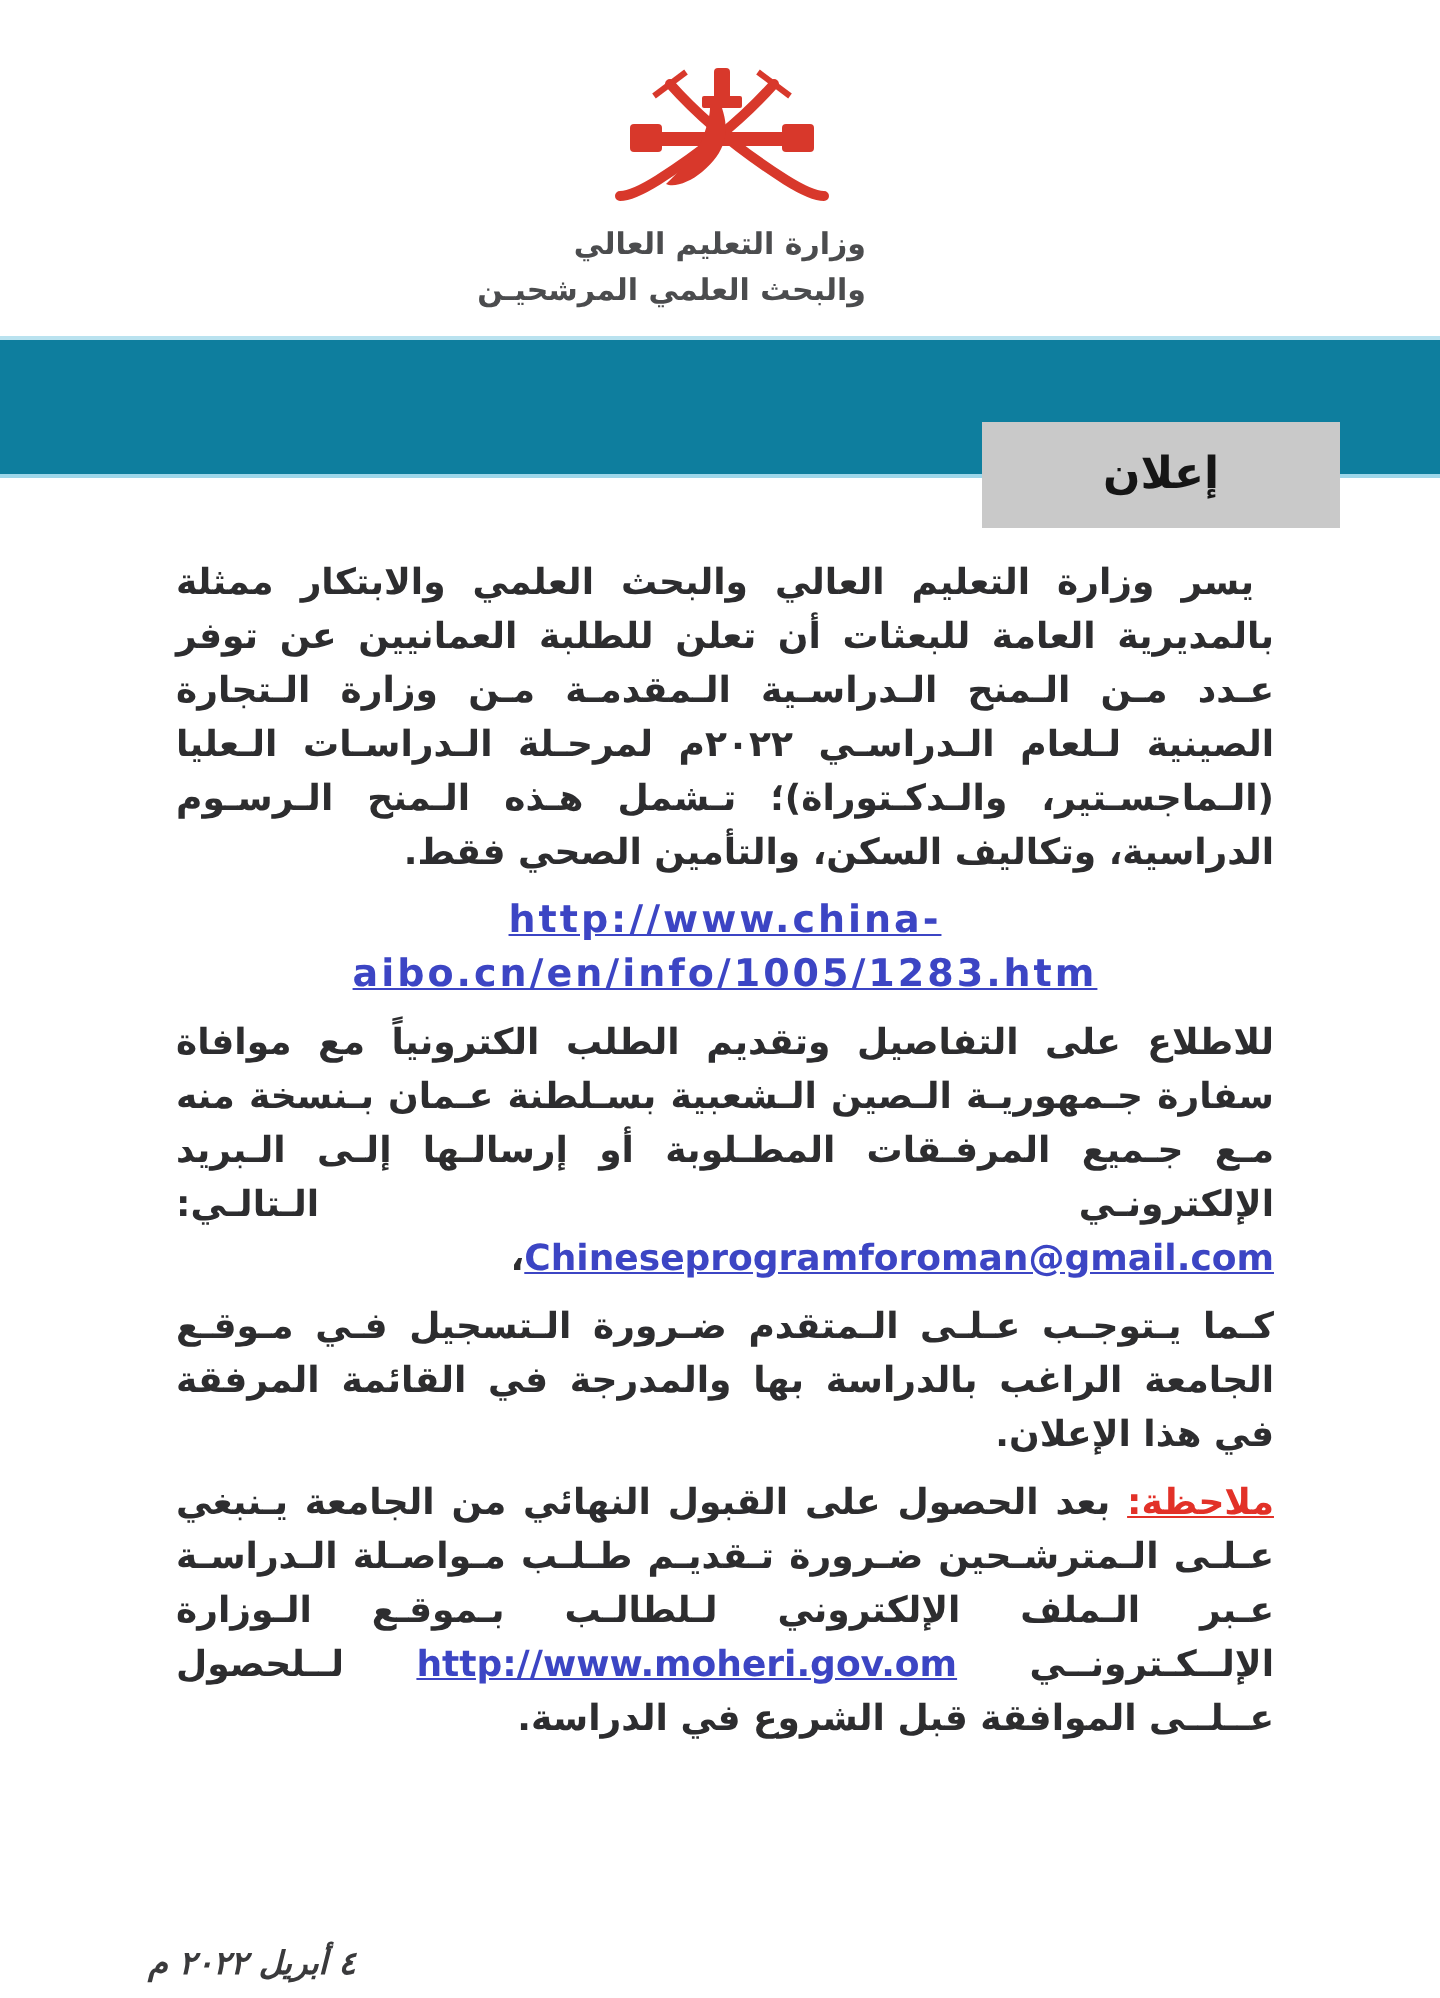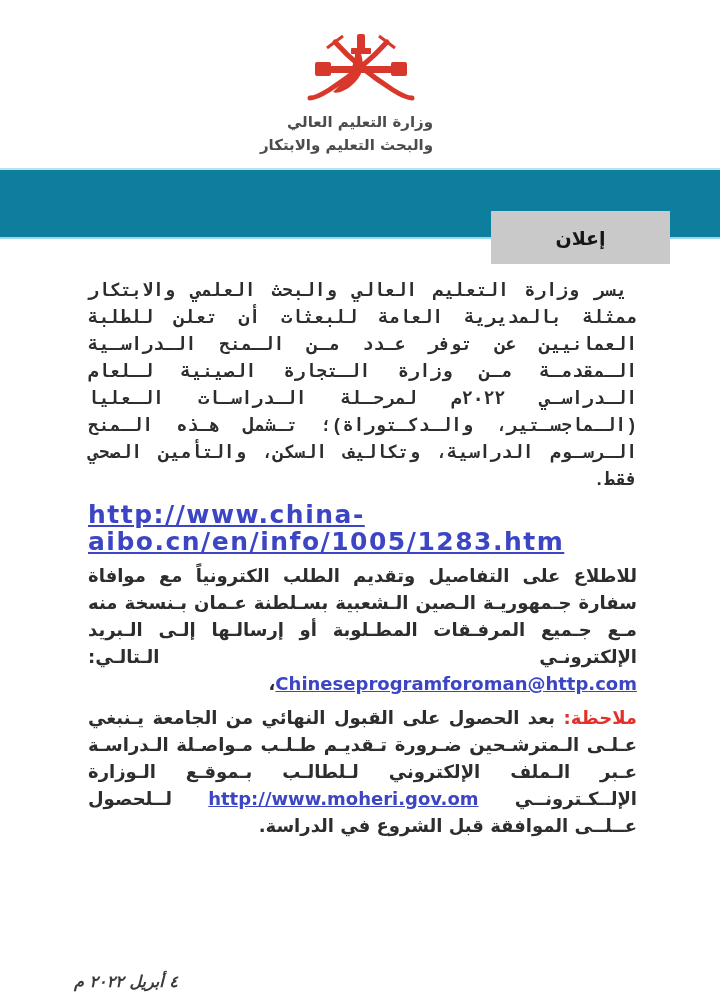--- a/index.html
+++ b/index.html
@@ -22,38 +22,38 @@
   .band {
     position:absolute; left:0; top:152px; width:720px; height:71px;
     background:var(--band,#0e7e9e);
     border-top:2px solid #b9e2ef; border-bottom:2px solid #9ed7ea;
     box-sizing:border-box;
   }
   .announce-box {
     position:absolute; left:491px; top:195px; width:179px; height:53px;
     background:var(--box,#c9c9c9); z-index:2;
     display:flex; align-items:center; justify-content:center;
-    font-size:19px; font-weight:bold; color:#161616;
+    font-size:22px; font-weight:bold; color:#161616;
   }
 
   
   .bodytext {
     position:absolute; top:262px; right:83px; left:88px;
     direction:rtl; text-align:justify;
     font-size:18px; font-weight:bold; color:var(--text,#2d2d2f);
     line-height:27px;
   }
   .bodytext p { margin:0 0 7px; }
-  .indent { text-indent:10px;font-family:Liberation Mono, monospace; }
+  .indent { text-indent:10px; }
   a { color:var(--link,#3c45c4); text-decoration:underline; }
   .link-line {
-    direction:ltr; letter-spacing:1.5px;
-    margin:10px 0 8px; font-size:25px;
+    direction:ltr; text-align:center; letter-spacing:1.5px;
+    margin:10px 0 8px; font-size:19px;
   }
-  .note-label { color:var(--red,#e23128); }
+  .note-label { color:var(--red,#e23128); text-decoration:underline; }
 
   
   .date {
     position:absolute; left:74px; top:956px;
     direction:rtl; font-size:16px; font-weight:bold; color:#3a3a3c;
     white-space:nowrap;
     font-style:italic;
   }
 </style>
 </head>
@@ -77,42 +77,43 @@
         <rect x="14" y="34" width="84" height="7" rx="2"></rect>
         <rect x="10" y="30" width="16" height="14" rx="2"></rect>
         <rect x="86" y="30" width="16" height="14" rx="2"></rect>
         <path d="M56 22 C60 34 58 44 46 54 C40 59 32 62 28 60 C34 54 42 47 46 38 C49 30 50 25 50 22 Z"></path>
       </g>
     </svg>
   </div>
 
   <div class="ministry">
     <div>وزارة التعليم العالي</div>
-    <div>والبحث التعليم والابتكار</div>
+    <div>والبحث العلمي المرشحيـن</div>
   </div>
 
   <div class="band"></div>
   <div class="announce-box">
     <span>إعلان</span>
   </div>
 
   <main class="bodytext">
 
     <p class="indent">يسر وزارة التعليم العالي والبحث العلمي والابتكار ممثلة بالمديرية العامة للبعثات أن تعلن للطلبة العمانيين عن توفر عـدد مـن الـمنح الـدراسـية الـمقدمـة مـن وزارة الـتجارة الصينية لـلعام الـدراسـي ٢٠٢٢م لمرحـلة الـدراسـات الـعليا (الـماجسـتير، والـدكـتوراة)؛ تـشمل هـذه الـمنح الـرسـوم الدراسية، وتكاليف السكن، والتأمين الصحي فقط.</p>
 
 
     <p class="link-line">
       <a href="#">http://www.china-aibo.cn/en/info/1005/1283.htm</a>
     </p>
 
     <p>
       <span>للاطلاع على التفاصيل وتقديم الطلب الكترونياً مع موافاة سفارة جـمهوريـة الـصين الـشعبية بسـلطنة عـمان بـنسخة منه مـع جـميع المرفـقات المطـلوبة أو إرسالـها إلـى الـبريد الإلكترونـي الـتالـي:</span>
-      <a href="#">Chineseprogramforoman@http.com</a><span>،</span>
+      <a href="#">Chineseprogramforoman@gmail.com</a><span>،</span>
     </p>
 
+    <p>كـما يـتوجـب عـلـى الـمتقدم ضـرورة الـتسجيل فـي مـوقـع الجامعة الراغب بالدراسة بها والمدرجة في القائمة المرفقة في هذا الإعلان.</p>
 
 
     <p>
       <span class="note-label">ملاحظة:</span>
       <span>بعد الحصول على القبول النهائي من الجامعة يـنبغي عـلـى الـمترشـحين ضـرورة تـقديـم طـلـب مـواصـلة الـدراسـة عـبر الـملف الإلكتروني لـلطالـب بـموقـع الـوزارة الإلــكـترونــي</span>
       <a href="#">http://www.moheri.gov.om</a>
       <span>لــلحصول عــلــى الموافقة قبل الشروع في الدراسة.</span>
     </p>
 
   </main>

